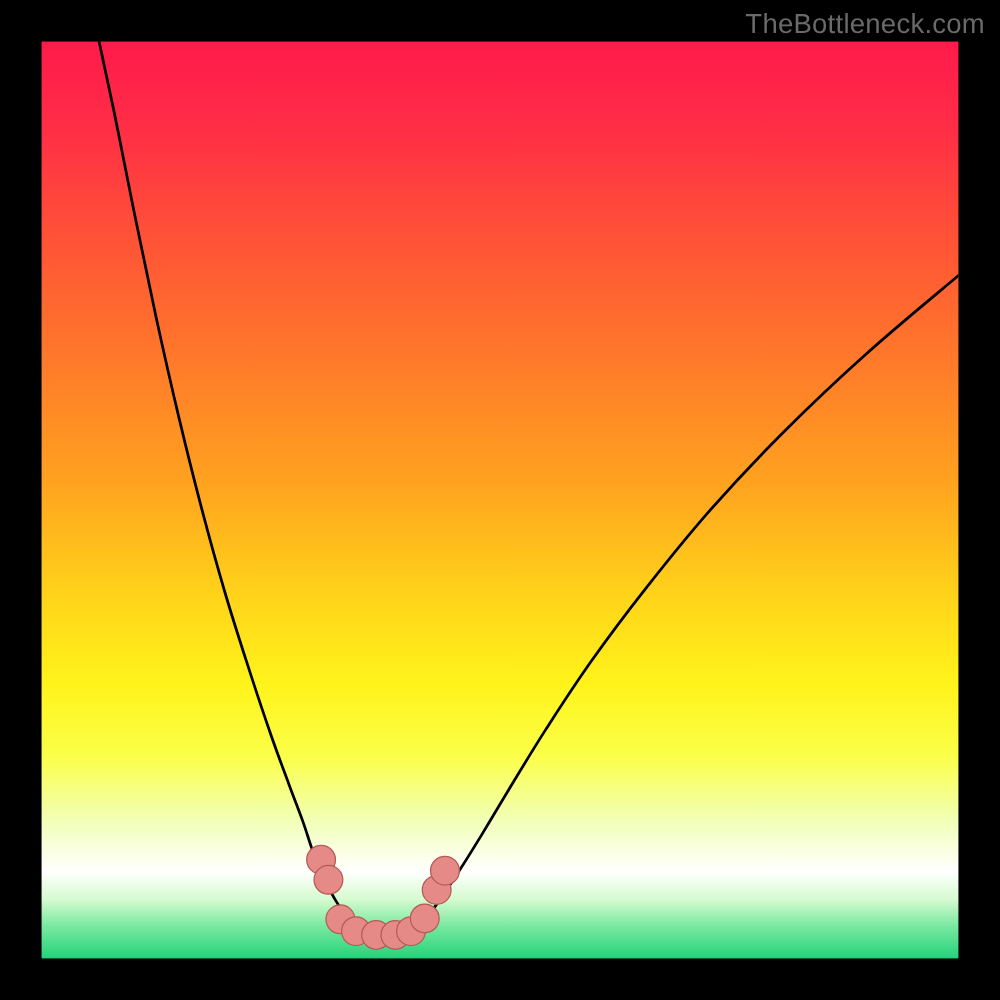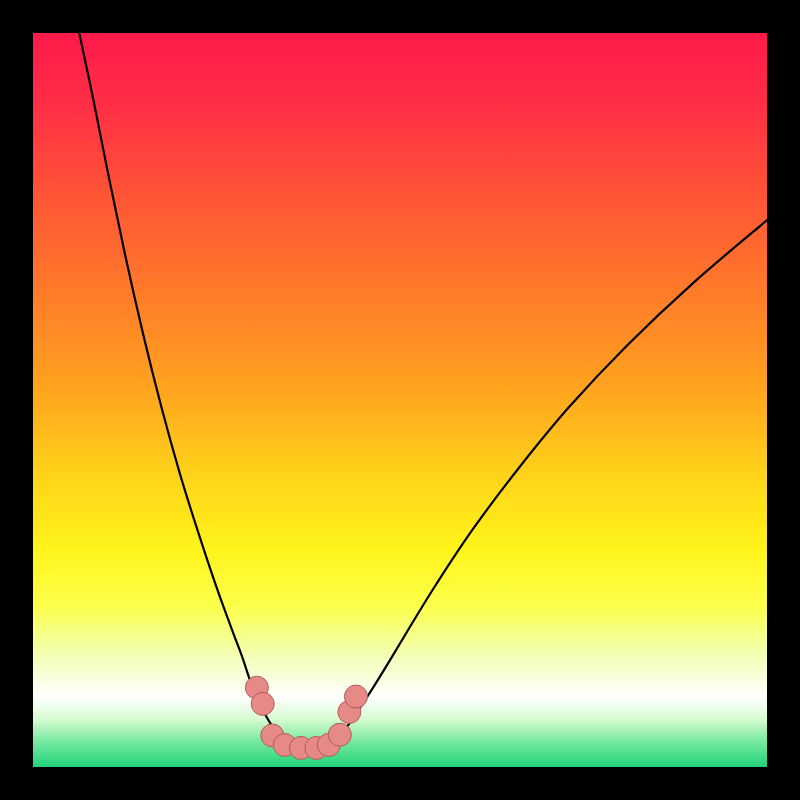--- a/index.html
+++ b/index.html
@@ -86,14 +86,15 @@
           <circle cx="283.324" cy="714.9159999999999" r="11.5" fill="#e58a86" stroke="#b55b57" stroke-width="1"></circle>
           <circle cx="295.80199999999996" cy="711.98" r="11.5" fill="#e58a86" stroke="#b55b57" stroke-width="1"></circle>
           <circle cx="306.812" cy="701.704" r="11.5" fill="#e58a86" stroke="#b55b57" stroke-width="1"></circle>
           <circle cx="316.354" cy="678.95" r="11.5" fill="#e58a86" stroke="#b55b57" stroke-width="1"></circle>
           <circle cx="322.96" cy="663.5360000000001" r="11.5" fill="#e58a86" stroke="#b55b57" stroke-width="1"></circle>
         </g>
     </svg>
 
   </div>
 
+  <div class="watermark">TheBottleneck.com</div>
 
 </div>
 
 </body></html>

